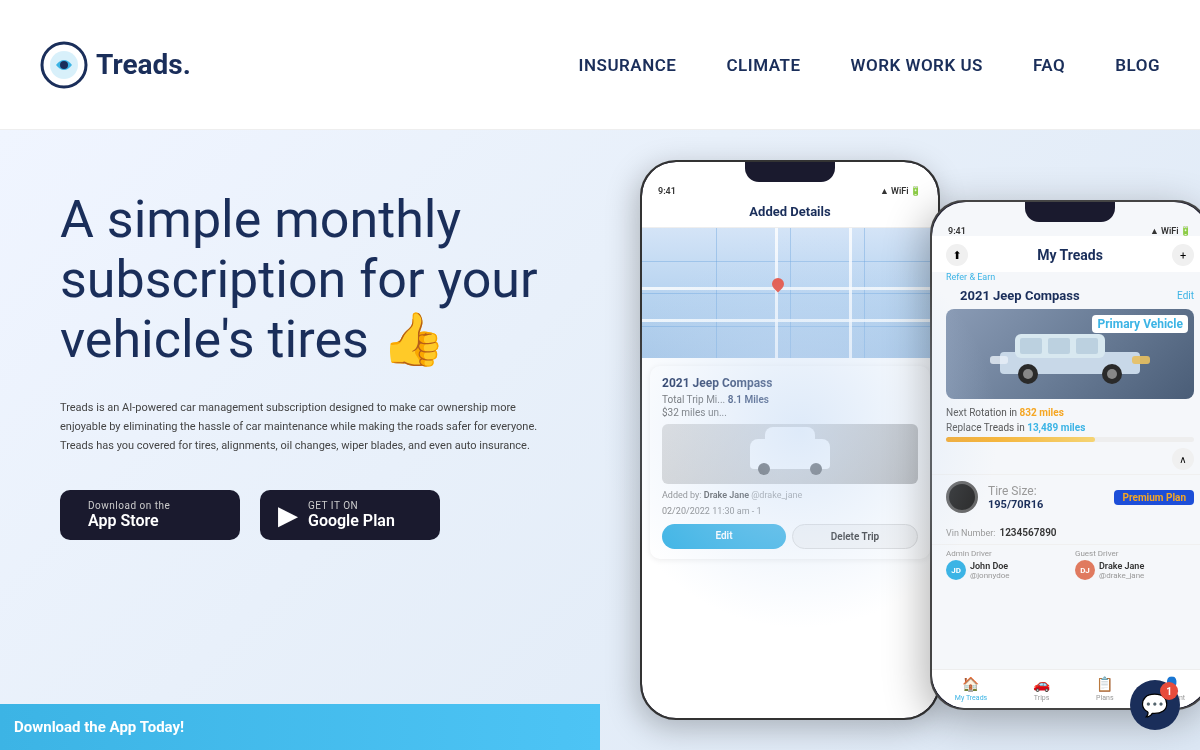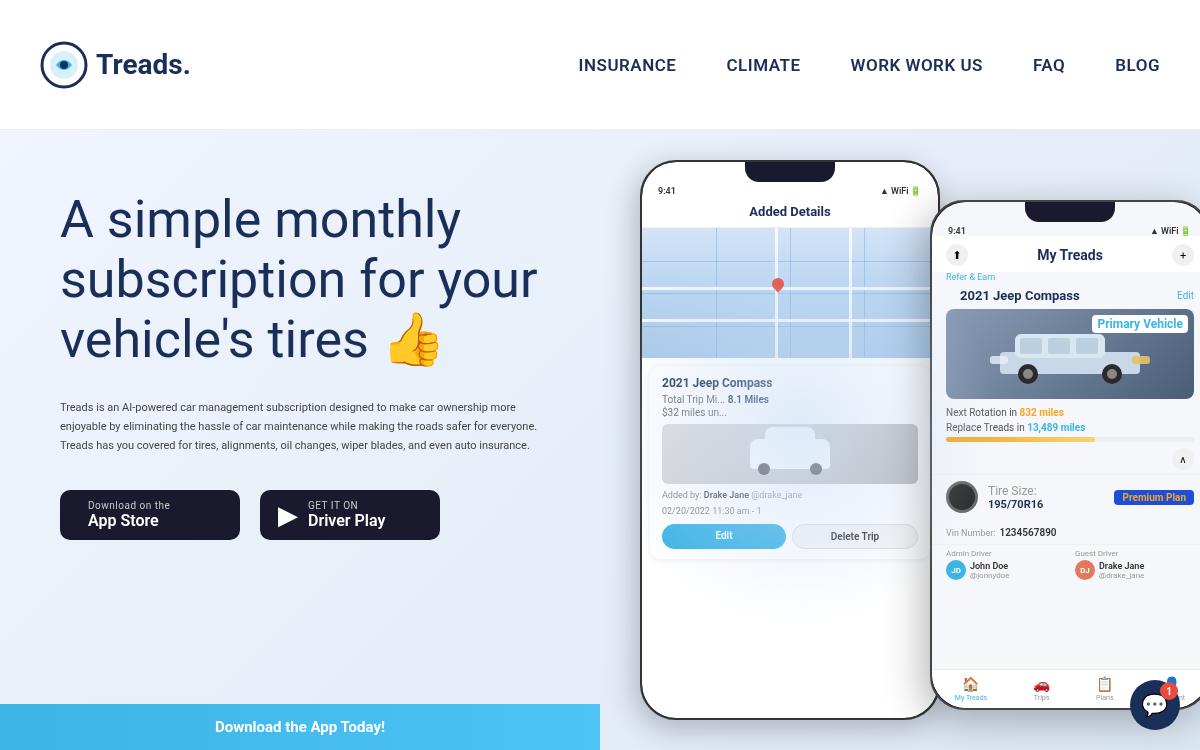--- a/index.html
+++ b/index.html
@@ -589,21 +589,21 @@
     }
 
     
     .download-banner {
       position: absolute;
       bottom: 0;
       left: 0;
       right: 600px;
       background: linear-gradient(90deg, #3cb4e5, #4dc4f5);
       color: #fff;
-      text-align: center;
+      text-align: left;
       padding: 14px;
       font-size: 15px;
       font-weight: 700;
       z-index: 10;
     }
 
     
     .chat-bubble {
       position: fixed;
       bottom: 20px;
@@ -674,21 +674,21 @@
         <span class="app-btn-icon"></span>
         <div>
           <div class="app-btn-text-top">Download on the</div>
           <div class="app-btn-text-bottom">App Store</div>
         </div>
       </a>
       <a class="app-btn gplay-btn">
         <span class="gplay-icon">▶</span>
         <div>
           <div class="app-btn-text-top">GET IT ON</div>
-          <div class="app-btn-text-bottom">Driver Play</div>
+          <div class="app-btn-text-bottom">Google Plan</div>
         </div>
       </a>
     </div>
   </div>
 
   <div class="hero-phones">
 
     <div class="phone-back">
       <div class="phone-screen phone-screen-back">
         <div class="phone-notch"></div>

